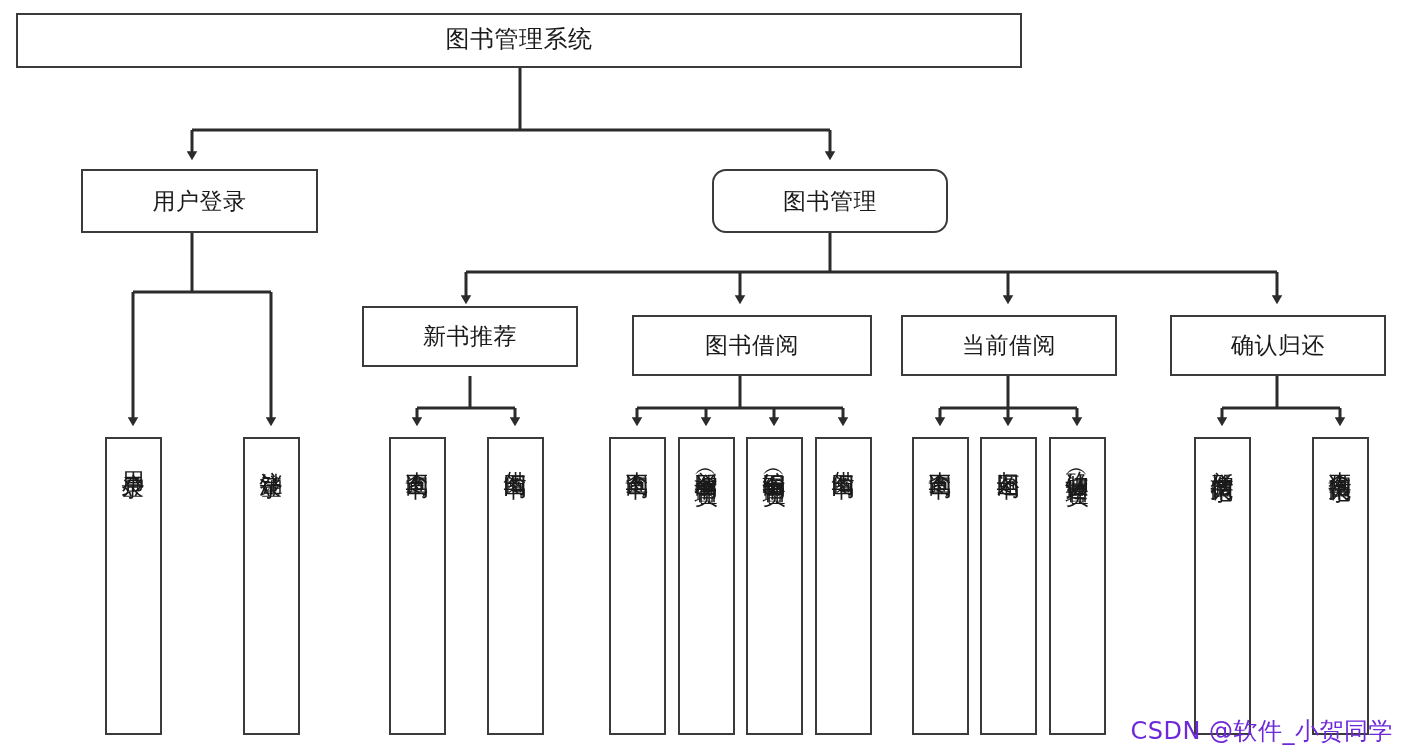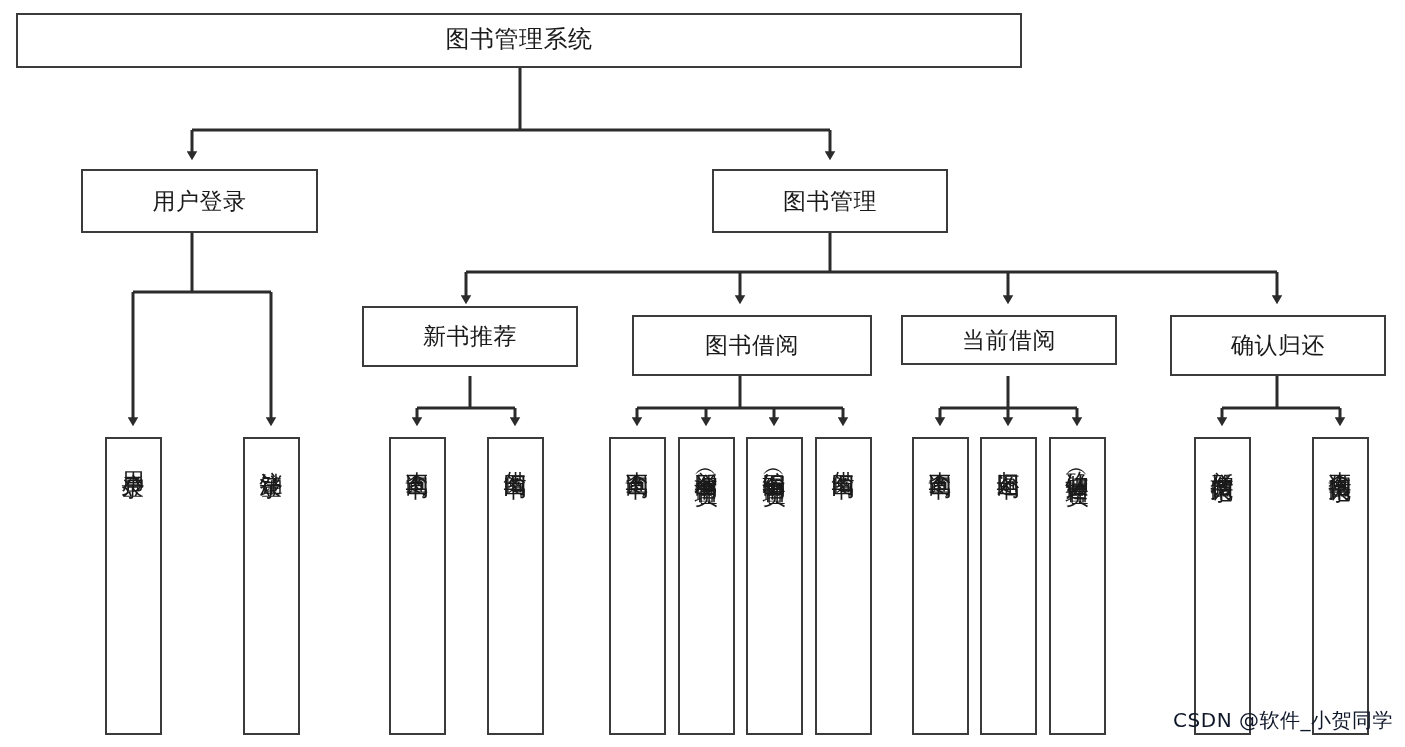--- a/index.html
+++ b/index.html
@@ -62,23 +62,23 @@
     text-orientation: upright;
     font-size: 23px;
     line-height: 1.22;
     letter-spacing: 2px;
     white-space: normal;
     max-height: 272px;
   }
   #watermark {
     position: absolute;
     right: 12px;
-    bottom: 13px;
-    font-size: 20px;
-    color: #0f172a;
+    bottom: 0;
+    font-size: 24px;
+    color: #6d28d9;
     letter-spacing: 0.5px;
     white-space: nowrap;
   }
 </style>
 </head>
 <body>
 
 <div id="diagram-root">
 
   <svg id="edge-layer" viewBox="0 0 1405 747" width="1405" height="747" xmlns="http://www.w3.org/2000/svg">
@@ -136,33 +136,33 @@
   </svg>
 
   <div class="node horiz root" style="left:16px; top:13px; width:1006px; height:55px;">
     <span class="node-label">图书管理系统</span>
   </div>
 
   <div class="node horiz" style="left:81px; top:169px; width:237px; height:64px;">
     <span class="node-label">用户登录</span>
   </div>
 
-  <div class="node horiz" style="left:712px; top:169px; width:236px; height:64px;">
+  <div class="node horiz" style="left:712px; top:169px; width:236px; height:64px;border-radius:14px;">
     <span class="node-label">图书管理</span>
   </div>
 
   <div class="node horiz" style="left:362px; top:306px; width:216px; height:61px;">
     <span class="node-label">新书推荐</span>
   </div>
 
   <div class="node horiz" style="left:632px; top:315px; width:240px; height:61px;">
     <span class="node-label">图书借阅</span>
   </div>
 
-  <div class="node horiz" style="left:901px; top:315px; width:216px; height:50px;">
+  <div class="node horiz" style="left:901px; top:315px; width:216px; height:61px;">
     <span class="node-label">当前借阅</span>
   </div>
 
   <div class="node horiz" style="left:1170px; top:315px; width:216px; height:61px;">
     <span class="node-label">确认归还</span>
   </div>
 
   <div class="node vert" style="left:105px; top:437px; width:57px; height:298px;">
     <span class="node-label">用户登录</span>
   </div>

